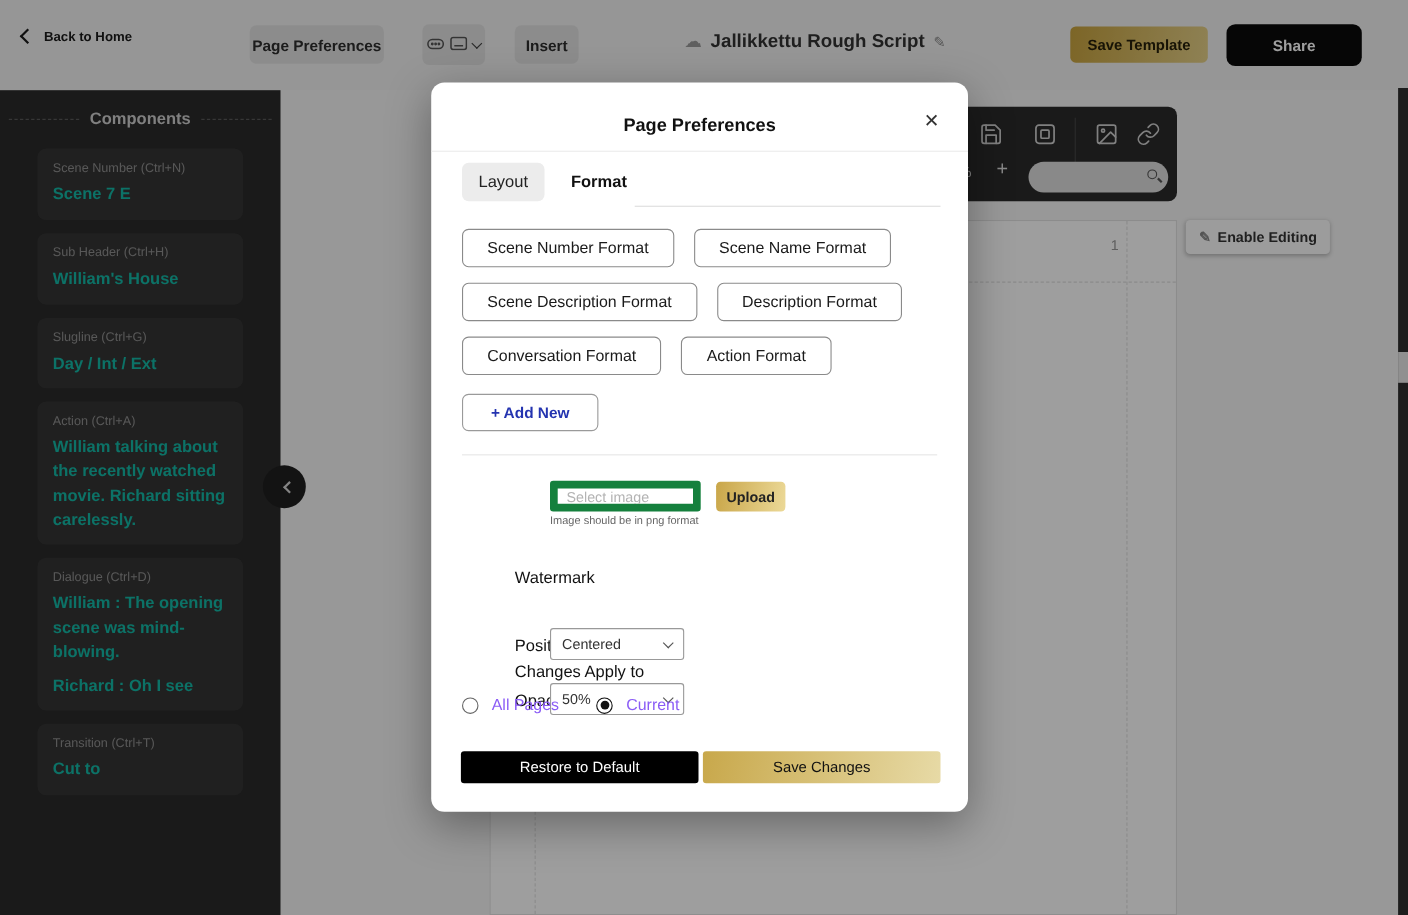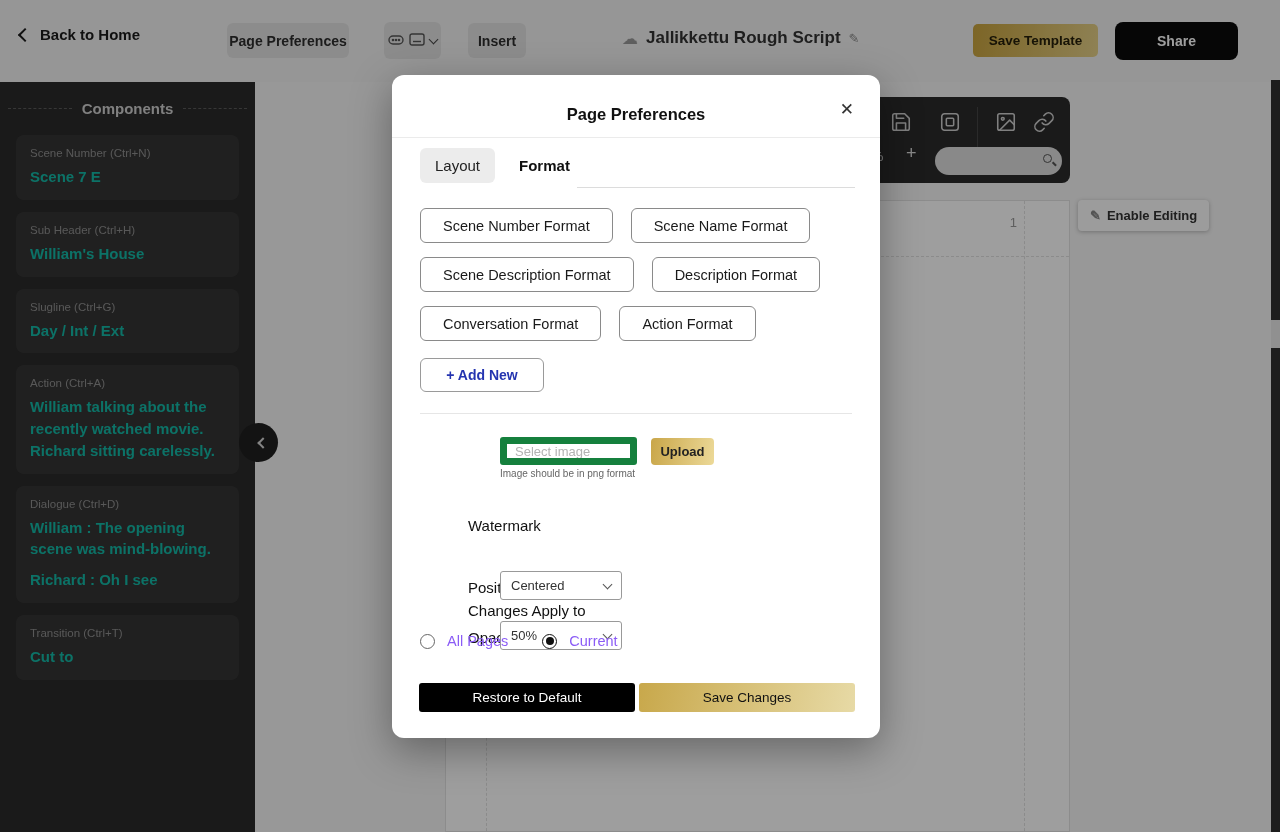--- a/index.html
+++ b/index.html
@@ -4,21 +4,21 @@
 <style>
   * { margin:0; padding:0; box-sizing:border-box; }
   html,body { width:1280px; height:832px; overflow:hidden; }
   body { font-family:"Liberation Sans", sans-serif; background:#e9e9e9; }
   #app { position:relative; width:1280px; height:832px; background:#f5f5f5; overflow:hidden; }
 
   
   .topbar { position:absolute; left:0; top:0; width:1280px; height:82px; background:#f2f2f2; }
   .back-home { position:absolute; left:20px; top:26px; display:flex; align-items:center; gap:10px; cursor:pointer; }
   .chev-left { width:10px; height:10px; border-left:2.5px solid #1a1a1a; border-bottom:2.5px solid #1a1a1a; transform:rotate(45deg); }
-  .back-home span.txt { font-size:15px; font-weight:700; color:#1a1a1a; }
+  .back-home span.txt { font-size:12px; font-weight:700; color:#1a1a1a; }
   .tb-btn { position:absolute; background:#e3e3e3; border-radius:6px; display:flex; align-items:center; justify-content:center; font-size:14px; font-weight:600; color:#2e2e2e; cursor:pointer; }
   .tb-pagepref { left:227px; top:23px; width:122px; height:35px; }
   .tb-widget { left:384px; top:22px; width:57px; height:37px; gap:5px; }
   .tb-insert { left:468px; top:23px; width:58px; height:35px; }
   .chev-down { width:7px; height:7px; border-right:1.6px solid #444; border-bottom:1.6px solid #444; transform:rotate(45deg); margin-top:-3px; }
   .mini-ico { display:inline-block; }
   .doc-title { position:absolute; left:622px; top:28px; display:flex; align-items:center; gap:8px; }
   .cloud { font-size:16px; color:#9a9a9a; }
   .doc-title .name { font-size:17px; font-weight:600; color:#333; }
   .pencil { font-size:13px; color:#888; }
@@ -26,21 +26,21 @@
     background:linear-gradient(100deg,#c9a43f 0%,#e6d189 100%); display:flex; align-items:center; justify-content:center;
     font-size:13.5px; font-weight:700; color:#26200a; cursor:pointer; }
   .btn-share { position:absolute; left:1115px; top:22px; width:123px; height:38px; border-radius:8px; background:#0b0b0b;
     display:flex; align-items:center; justify-content:center; font-size:14px; font-weight:600; color:#fff; cursor:pointer; }
 
   
   .sidebar { position:absolute; left:0; top:82px; width:255px; height:750px; background:#2a2a2a; overflow:hidden; }
   .sb-title-row { display:flex; align-items:center; gap:10px; padding:18px 8px 6px 8px; }
   .sb-dash { flex:1; border-top:1px dashed #5a5a5a; }
   .sb-title { font-size:15px; font-weight:600; color:#cfcfcf; }
-  .sb-cards { display:flex; flex-direction:column; gap:12px; padding:12px 16px; }
+  .sb-cards { display:flex; flex-direction:column; gap:12px; padding:12px 34px; }
   .sb-card { background:#353535; border-radius:8px; padding:12px 14px; cursor:pointer; }
   .sb-card .lbl { font-size:11.5px; color:#8f8f8f; margin-bottom:7px; }
   .sb-card .val { font-size:15px; font-weight:700; color:#14b8a6; line-height:1.45; }
   .sb-card .val.italic { font-style:italic; }
   .sb-card .val + .val { margin-top:9px; }
   .sb-handle { position:absolute; left:239px; top:423px; width:39px; height:39px; border-radius:50%; background:#1f1f1f;
     display:flex; align-items:center; justify-content:center; cursor:pointer; }
   .sb-handle .chev-left { width:8px; height:8px; border-width:2px; border-color:#d5d5d5; margin-left:8px; }
 
   

